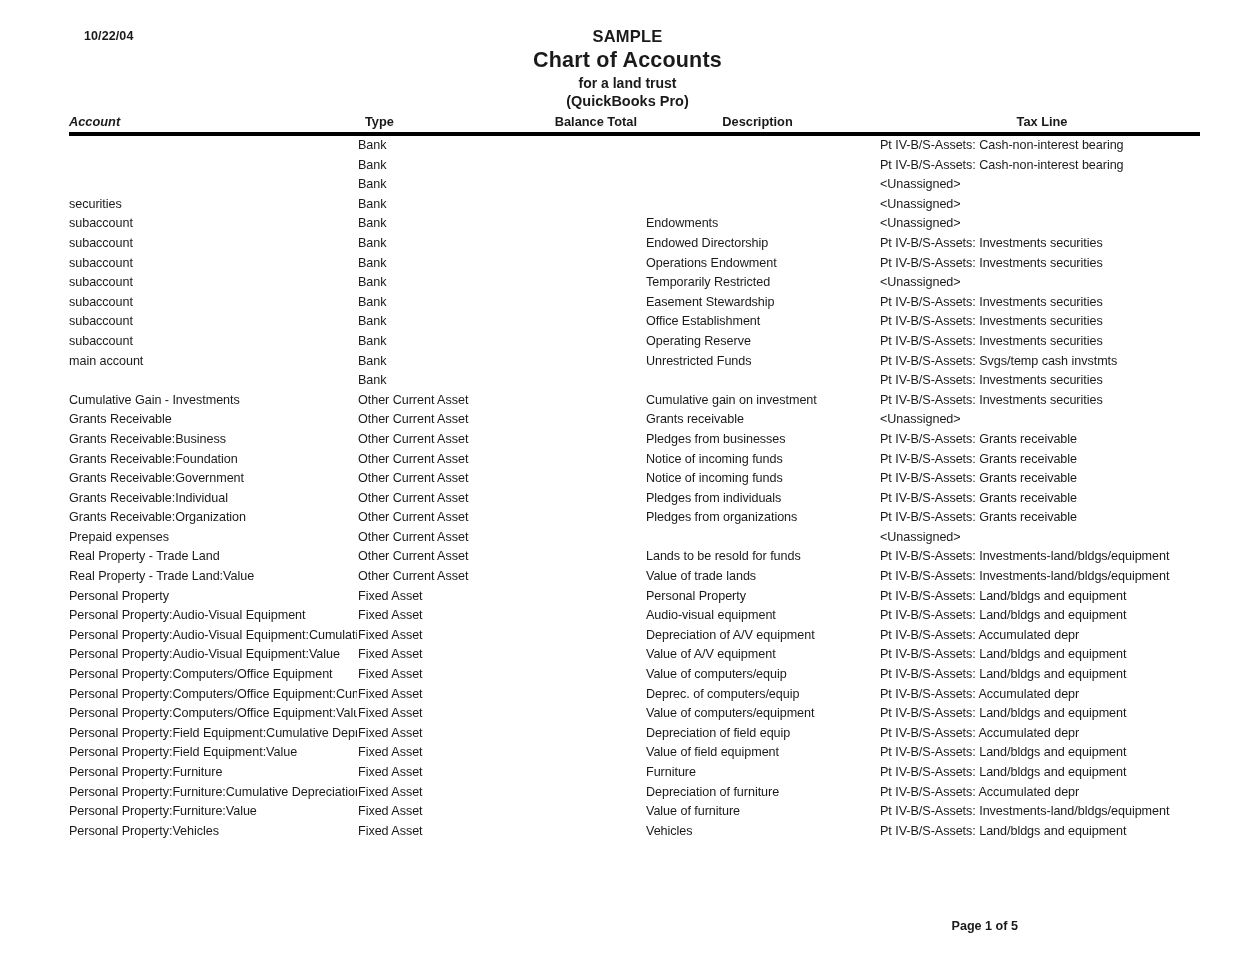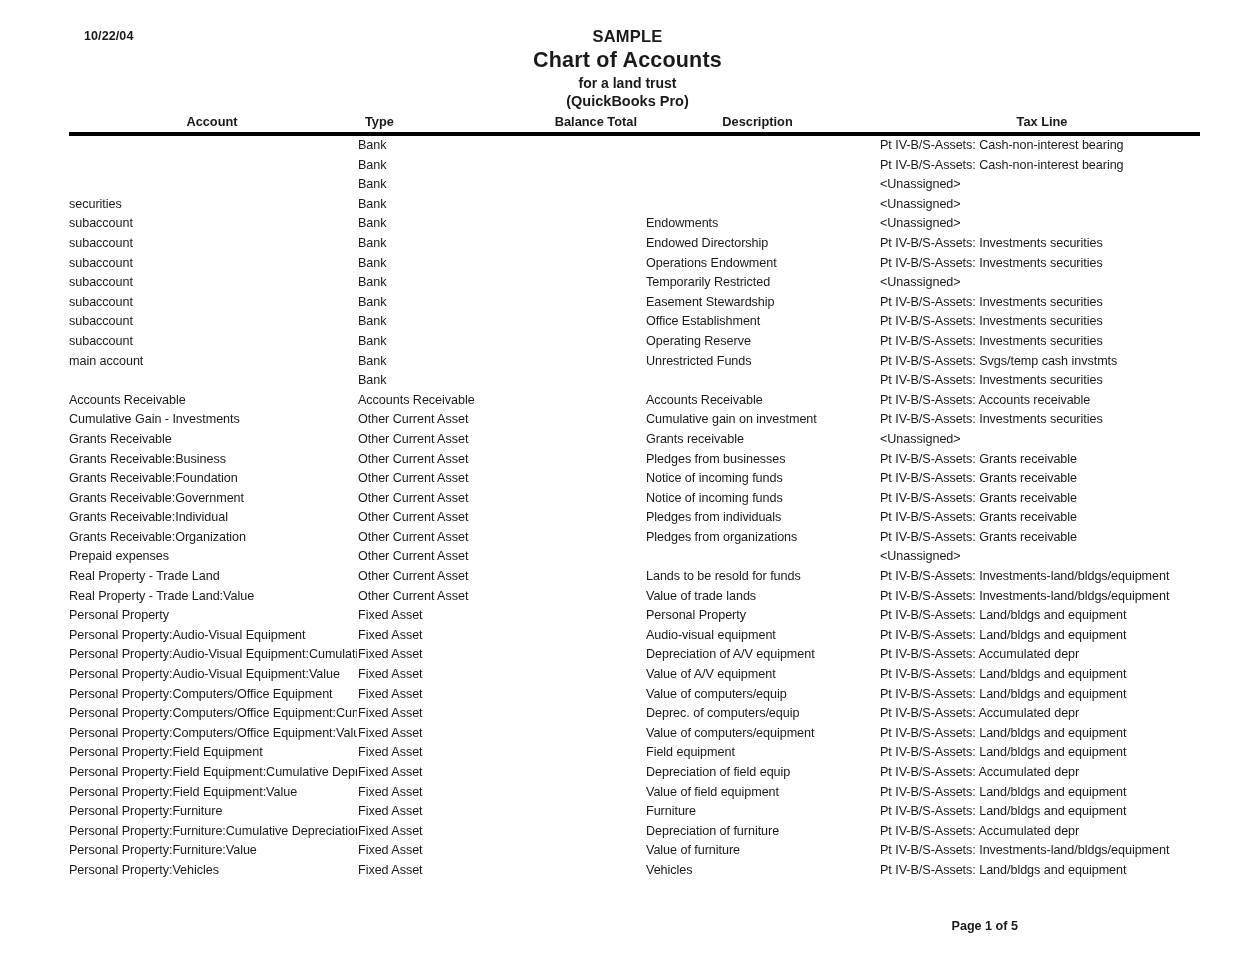--- a/index.html
+++ b/index.html
@@ -93,21 +93,21 @@
 
   thead th {
     font-size: 12.8px;
     font-weight: bold;
     padding: 0 0 3px 0;
     vertical-align: bottom;
     background: transparent;
     border-bottom: 4px solid #000000;
     line-height: 15px;
   }
-  thead th.h-account { text-align: center; }
+  thead th.h-account { text-align: left; font-style: italic; }
   thead th.h-type    { text-align: left; padding-left: 6px; }
   thead th.h-balance { text-align: right; }
   thead th.h-desc    { text-align: center; padding-left: 12px; margin-top: 8px; }
   thead th.h-tax     { text-align: center; padding-left: 18px; }
 
   
   thead th.h-account { border-right: 4px solid #ffffff; }
   thead th.h-type    { border-right: 4px solid #ffffff; border-left: 4px solid #ffffff; }
   thead th.h-balance { border-right: 4px solid #ffffff; border-left: 4px solid #ffffff; }
   thead th.h-desc    { border-right: 4px solid #ffffff; border-left: 4px solid #ffffff; }
@@ -257,27 +257,20 @@
             <td class="cell-tax">Pt IV-B/S-Assets: Svgs/temp cash invstmts</td>
           </tr>
           <tr>
             <td class="cell-account"></td>
             <td class="cell-type">Bank</td>
             <td class="cell-balance"></td>
             <td class="cell-desc"></td>
             <td class="cell-tax">Pt IV-B/S-Assets: Investments securities</td>
           </tr>
           <tr>
-            <td class="cell-account">Accounts Receivable</td>
-            <td class="cell-type">Accounts Receivable</td>
-            <td class="cell-balance"></td>
-            <td class="cell-desc">Accounts Receivable</td>
-            <td class="cell-tax">Pt IV-B/S-Assets: Accounts receivable</td>
-          </tr>
-          <tr>
             <td class="cell-account">Cumulative Gain - Investments</td>
             <td class="cell-type">Other Current Asset</td>
             <td class="cell-balance"></td>
             <td class="cell-desc">Cumulative gain on investment</td>
             <td class="cell-tax">Pt IV-B/S-Assets: Investments securities</td>
           </tr>
           <tr>
             <td class="cell-account">Grants Receivable</td>
             <td class="cell-type">Other Current Asset</td>
             <td class="cell-balance"></td>
@@ -380,27 +373,20 @@
             <td class="cell-type">Fixed Asset</td>
             <td class="cell-balance"></td>
             <td class="cell-desc">Deprec. of computers/equip</td>
             <td class="cell-tax">Pt IV-B/S-Assets: Accumulated depr</td>
           </tr>
           <tr>
             <td class="cell-account">Personal Property:Computers/Office Equipment:Value</td>
             <td class="cell-type">Fixed Asset</td>
             <td class="cell-balance"></td>
             <td class="cell-desc">Value of computers/equipment</td>
-            <td class="cell-tax">Pt IV-B/S-Assets: Land/bldgs and equipment</td>
-          </tr>
-          <tr>
-            <td class="cell-account">Personal Property:Field Equipment</td>
-            <td class="cell-type">Fixed Asset</td>
-            <td class="cell-balance"></td>
-            <td class="cell-desc">Field equipment</td>
             <td class="cell-tax">Pt IV-B/S-Assets: Land/bldgs and equipment</td>
           </tr>
           <tr>
             <td class="cell-account">Personal Property:Field Equipment:Cumulative Depreciation</td>
             <td class="cell-type">Fixed Asset</td>
             <td class="cell-balance"></td>
             <td class="cell-desc">Depreciation of field equip</td>
             <td class="cell-tax">Pt IV-B/S-Assets: Accumulated depr</td>
           </tr>
           <tr>

